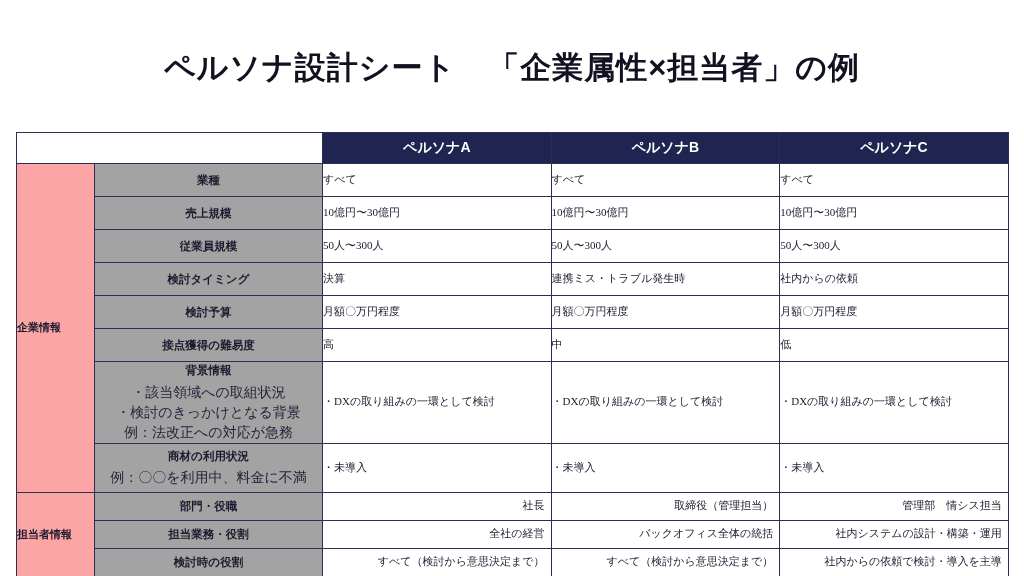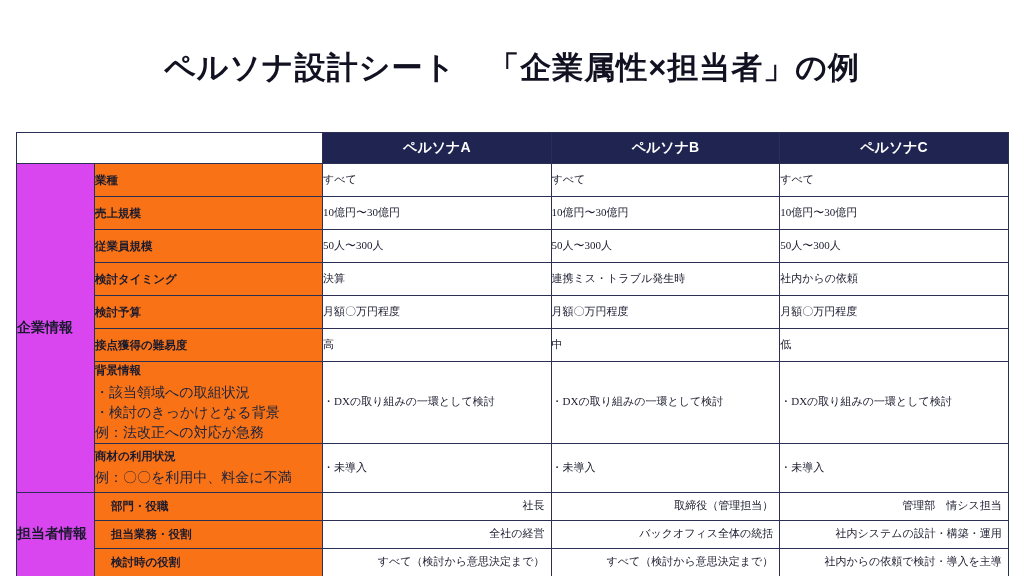--- a/index.html
+++ b/index.html
@@ -59,33 +59,34 @@
   }
   .hdr-persona {
     background: #1f2550;
     color: #ffffff;
     text-align: center;
     font-size: 14px;
     font-weight: bold;
     height: 30px;
   }
   .cat-cell {
-    background: #d946ef;
+    background: #fca5a5;
     color: #1a1a2e;
-    font-size: 14px;
+    font-size: 11px;
     font-weight: bold;
     text-align: left;
     padding: 0 6px;
   }
   .label-cell {
-    background: #f97316;
+    background: #a3a3a3;
     font-size: 11.5px;
     font-weight: bold;
     padding: 7px 9px;
     line-height: 1.45;
+    text-align: center;
   }
   .label-cell .sub {
     display: block;
     font-size: 14px;
     font-weight: normal;
     line-height: 1.45;
     margin-top: 3px;
     color: #22243a;
   }
   .label-cell.compact {

